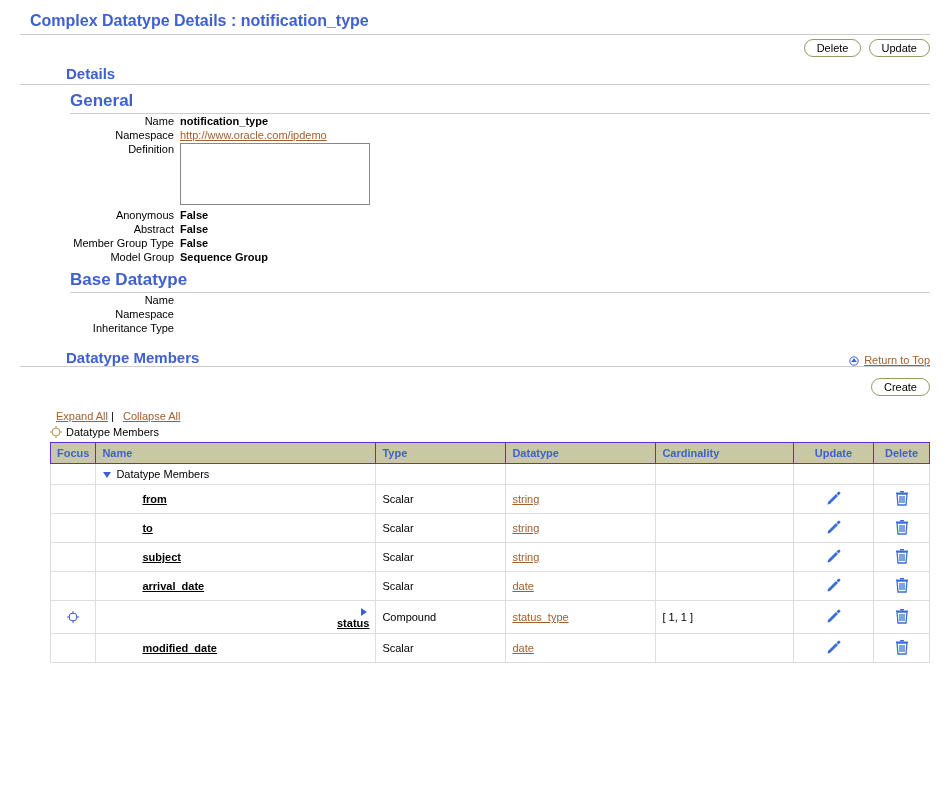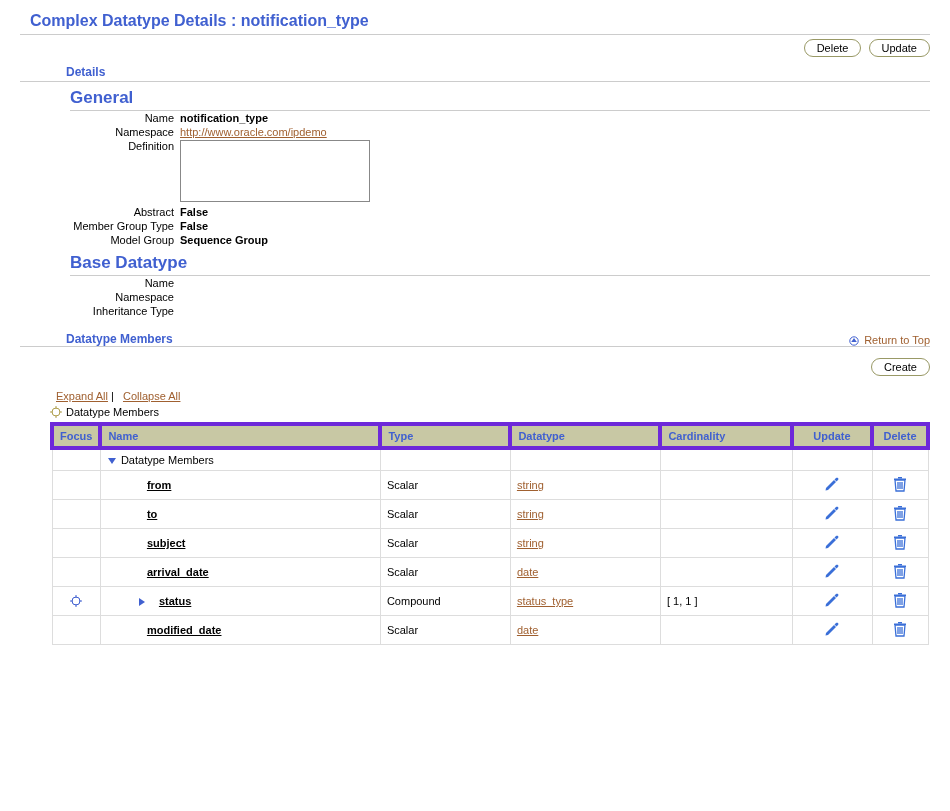--- a/index.html
+++ b/index.html
@@ -33,21 +33,21 @@
     border-radius: 11px;
     padding: 2px 12px;
     font-size: 11px;
     color: #000;
     cursor: pointer;
     margin-left: 4px;
     font-family: inherit;
   }
   .section-heading {
     color: #4060d0;
-    font-size: 12px;
+    font-size: 15px;
     font-weight: bold;
     margin: 8px 0 2px 30px;
     padding-left: 16px;
   }
   .section-underline {
     border: none;
     border-top: 1px solid #ccc;
     margin: 0;
   }
   .sub-heading {
@@ -89,20 +89,21 @@
     resize: none;
     font-family: inherit;
     font-size: 11px;
     padding: 2px;
   }
   .return-top-block {
     text-align: right;
   }
   .return-top-link {
     color: #a06030;
+    text-decoration: underline;
     font-size: 11px;
   }
   .caret-up {
     display: inline-block;
     width: 10px;
     height: 10px;
     vertical-align: middle;
     margin-right: 2px;
   }
   .caret-up svg { display: block; }
@@ -123,21 +124,21 @@
     margin-left: 30px;
     border-collapse: collapse;
   }
   .member-table th {
     background: #c8c8a4;
     color: #4060d0;
     font-weight: bold;
     font-size: 11px;
     text-align: left;
     padding: 4px 6px;
-    border: 4px solid #6d28d9;
+    border: 1px solid #6d28d9;
   }
   .member-table th.center { text-align: center; }
   .member-table td {
     border: 1px solid #ddd;
     padding: 4px 6px;
     font-size: 11px;
     background: #fff;
     vertical-align: middle;
   }
   .col-focus { width: 42px; }
@@ -159,21 +160,21 @@
     text-decoration: underline;
     cursor: pointer;
   }
   .cell-center { text-align: center; }
   .pencil-icon, .trash-icon {
     cursor: pointer;
     display: inline-block;
     vertical-align: middle;
   }
   .indent1 { padding-left: 40px; display:flex; align-items:center; gap:4px;}
-  .indent2 { padding-left: 30px; display:flex; align-items:flex-end; gap:12px;}
+  .indent2 { padding-left: 30px; display:flex; align-items:flex-end; gap:0;flex-direction:column;}
   .indent0 { display:flex; align-items:center; gap:4px;}
   .focus-icon svg{display:block;margin:auto;}
 </style>
 </head>
 <body>
 
 <div class="page-title">
   <span>Complex Datatype Details : </span><span>notification_type</span>
 </div>
 <hr class="hr-top">
@@ -198,20 +199,24 @@
     <td class="k">Namespace</td>
     <td class="v"><a class="brown-link">http://www.oracle.com/ipdemo</a></td>
   </tr>
   <tr>
     <td class="k">Definition</td>
     <td class="v">
       <span class="ta-wrap">
         <textarea class="desc" style=""></textarea>
       </span>
     </td>
+  </tr>
+  <tr>
+    <td class="k">Anonymous</td>
+    <td class="v bold">False</td>
   </tr>
   <tr>
     <td class="k">Abstract</td>
     <td class="v bold">False</td>
   </tr>
   <tr>
     <td class="k">Member Group Type</td>
     <td class="v bold">False</td>
   </tr>
   <tr>

